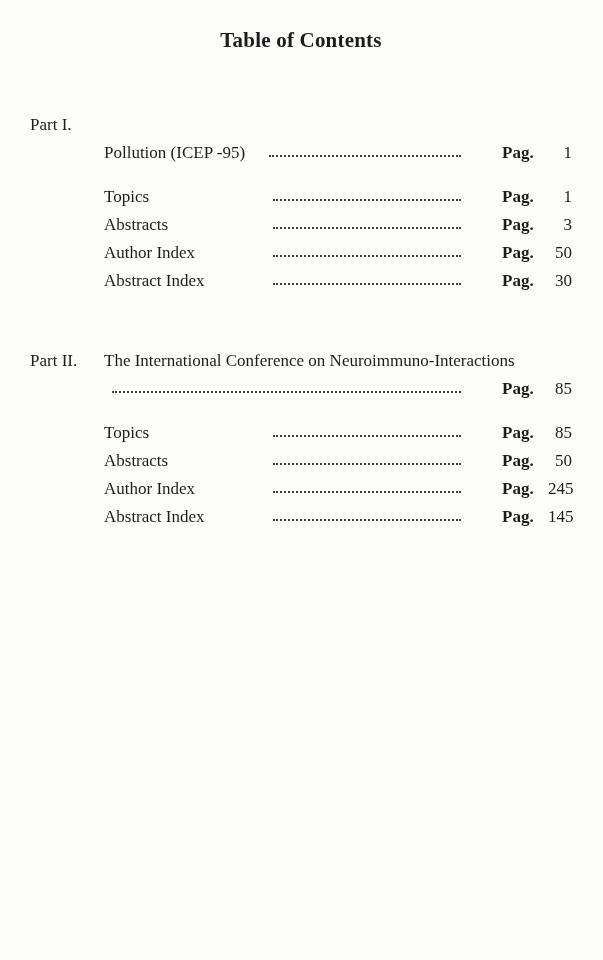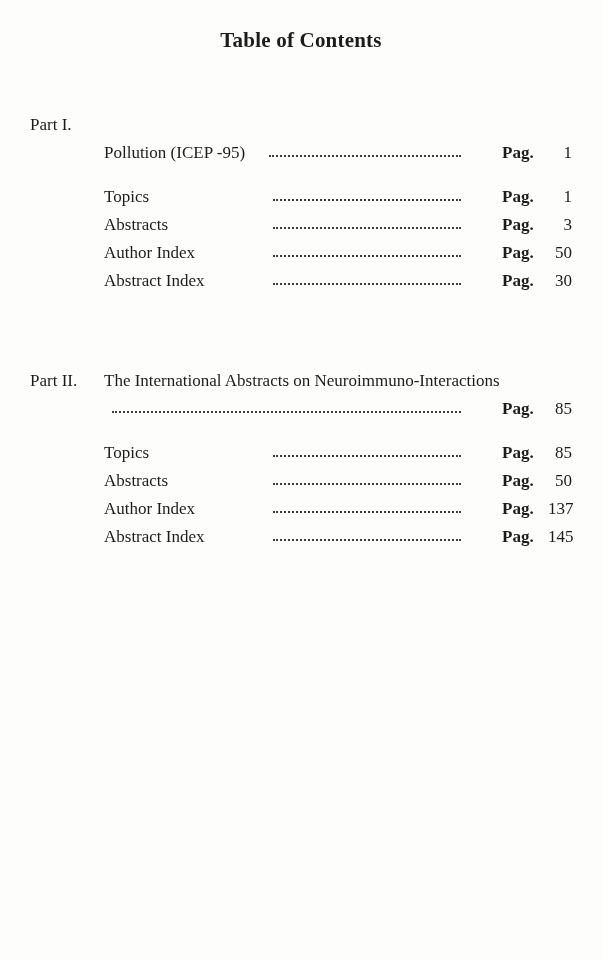--- a/index.html
+++ b/index.html
@@ -26,21 +26,21 @@
   .doc-title {
     margin: 0;
     padding-top: 27px;
     text-align: center;
     font-size: 21px;
     line-height: 26px;
     font-weight: bold;
     letter-spacing: 0.2px;
   }
   .part-block { margin-top: 58px; }
-  .part-block.second { margin-top: 72px; }
+  .part-block.second { margin-top: 52px; }
 
   .row {
     display: flex;
     align-items: baseline;
     line-height: 28px;
     font-size: 17px;
     gap: 16px;
   }
   .part-label {
     flex: none;
@@ -130,21 +130,21 @@
           <span class="leader"></span>
           <span class="pag">Pag.</span>
           <span class="num">30</span>
         </div>
       </div>
     </div>
 
     <div class="part-block second">
       <div class="row">
         <span class="part-label">Part II.</span>
-        <span class="part-title-line1">The International Abstracts on Neuroimmuno-Interactions</span>
+        <span class="part-title-line1">The International Conference on Neuroimmuno-Interactions</span>
       </div>
       <div class="row">
         <span class="indent"></span>
         <span class="leader"></span>
         <span class="pag">Pag.</span>
         <span class="num">85</span>
       </div>
 
       <div class="sub-list">
         <div class="row">
@@ -159,21 +159,21 @@
           <span class="sub-label">Abstracts</span>
           <span class="leader"></span>
           <span class="pag">Pag.</span>
           <span class="num">50</span>
         </div>
         <div class="row">
           <span class="indent"></span>
           <span class="sub-label">Author Index</span>
           <span class="leader"></span>
           <span class="pag">Pag.</span>
-          <span class="num">137</span>
+          <span class="num">245</span>
         </div>
         <div class="row">
           <span class="indent"></span>
           <span class="sub-label">Abstract Index</span>
           <span class="leader"></span>
           <span class="pag">Pag.</span>
           <span class="num">145</span>
         </div>
       </div>
     </div>

